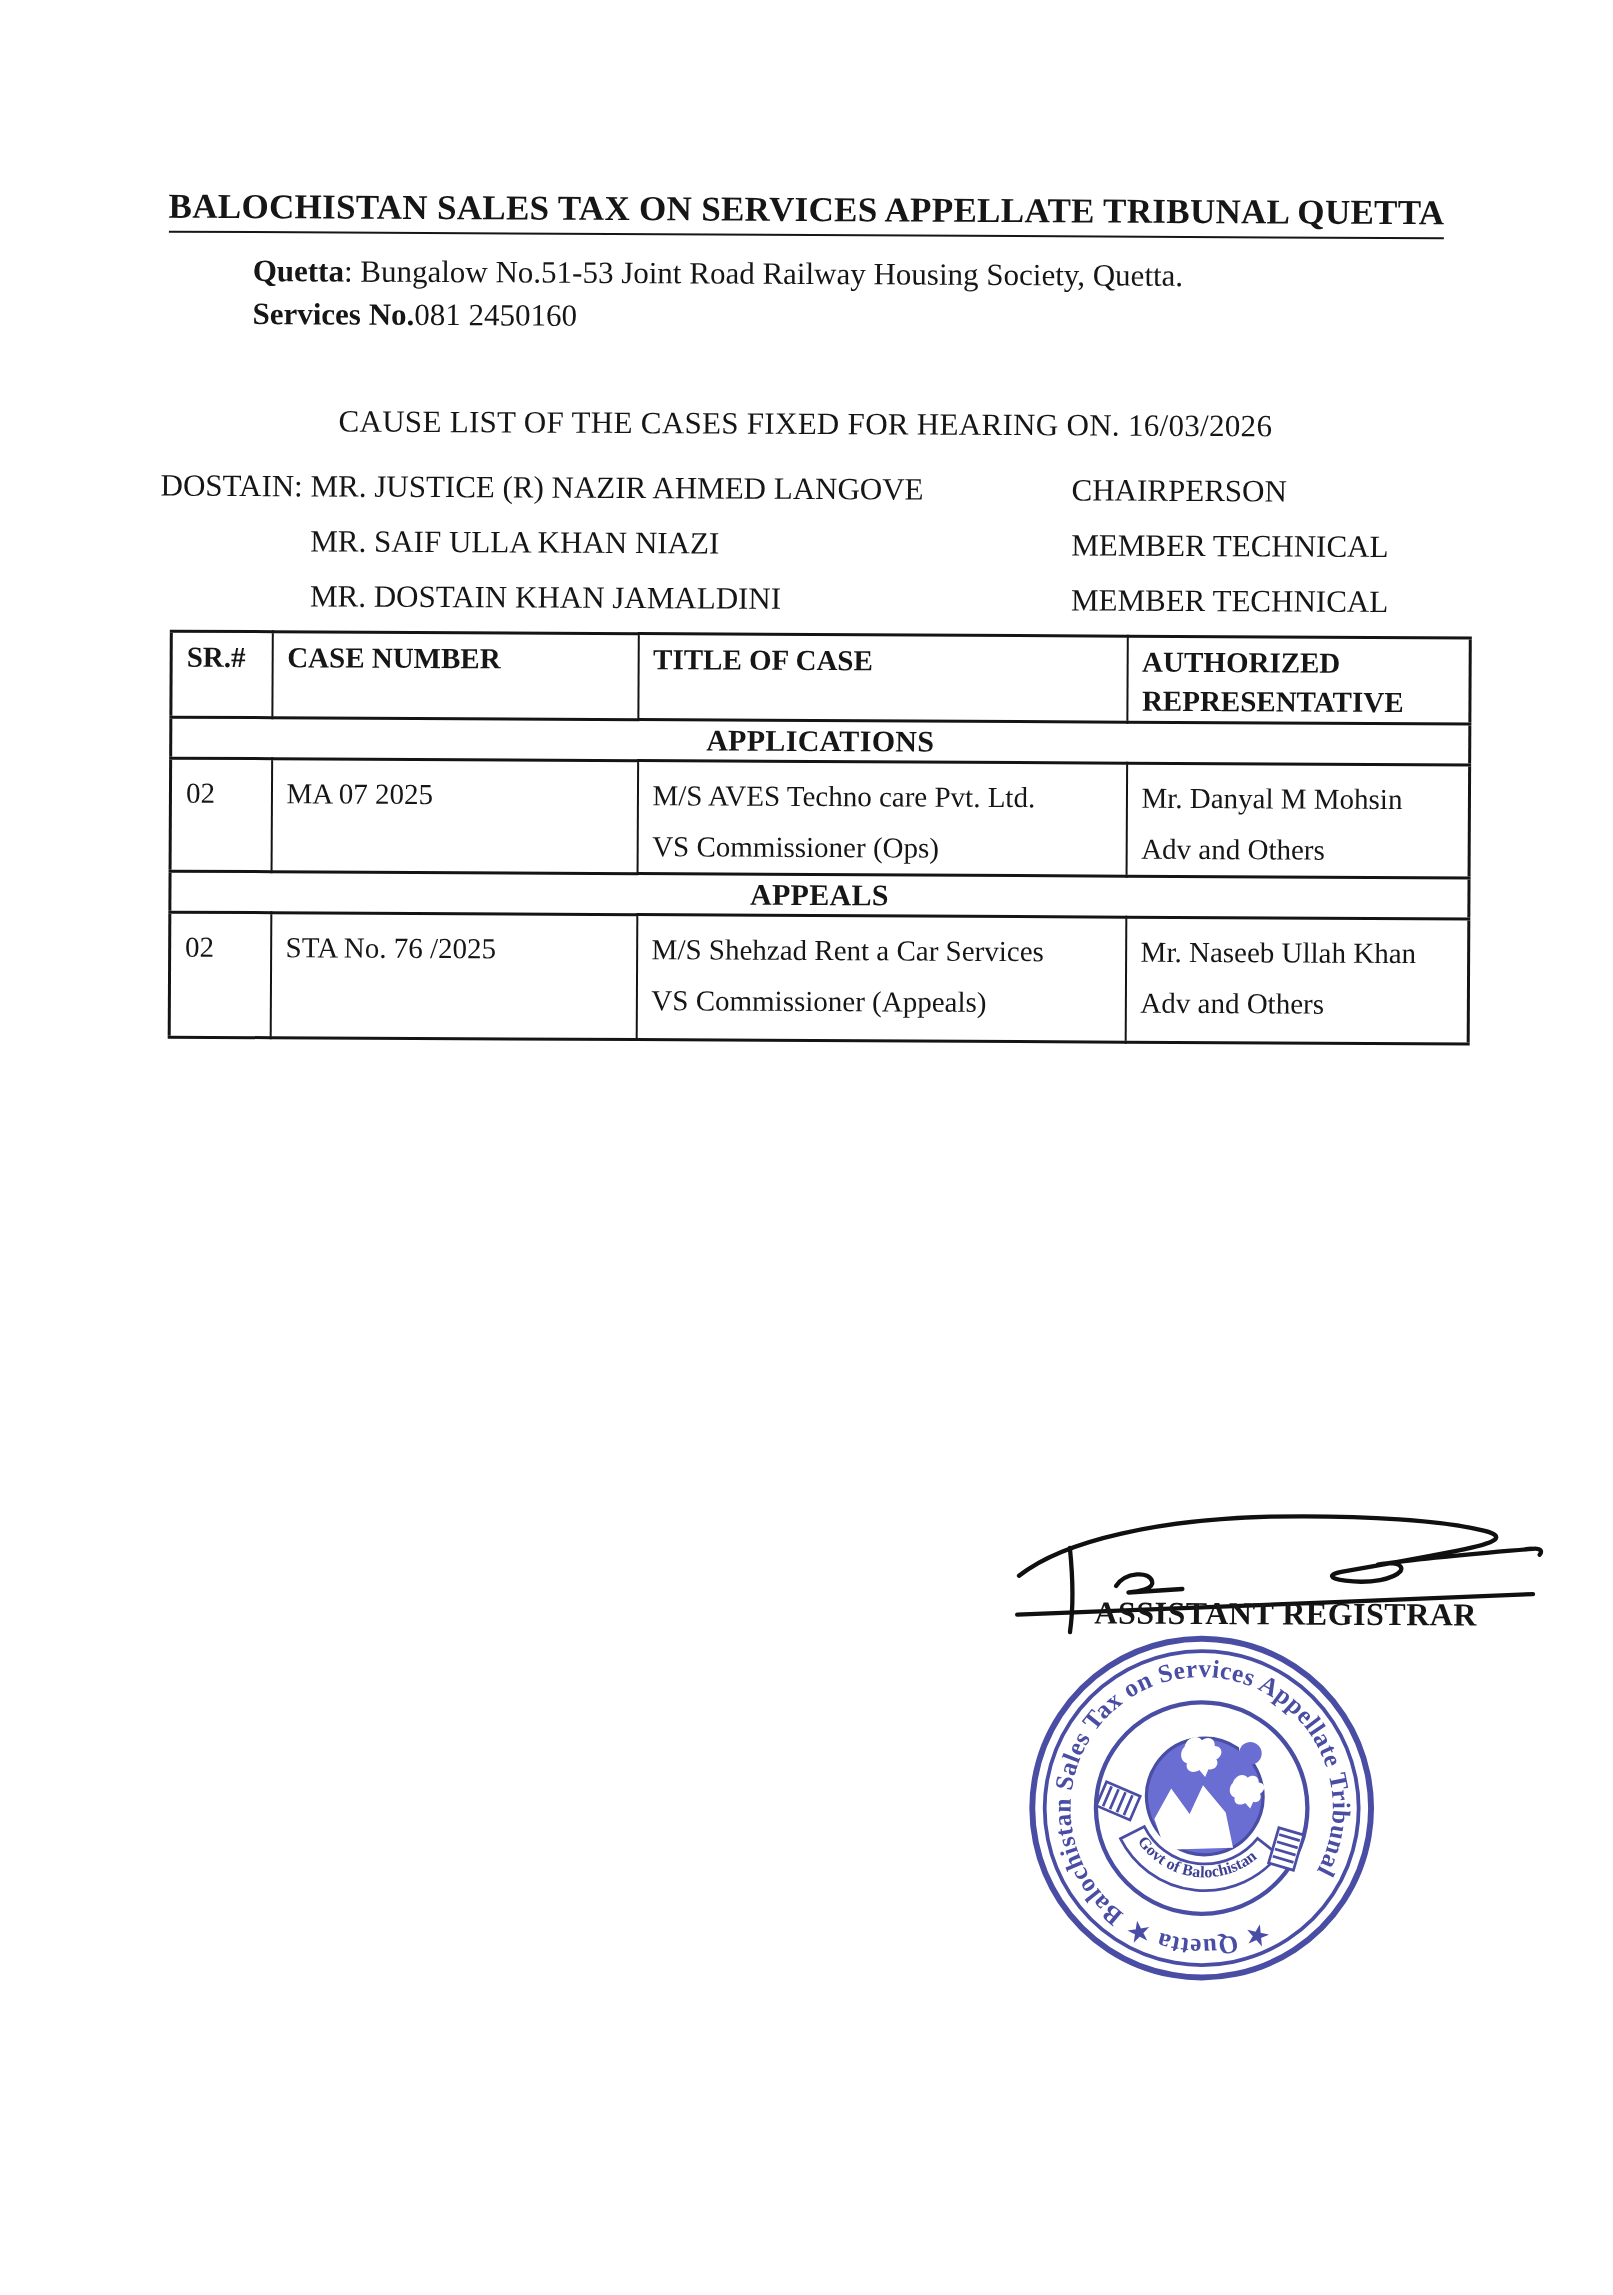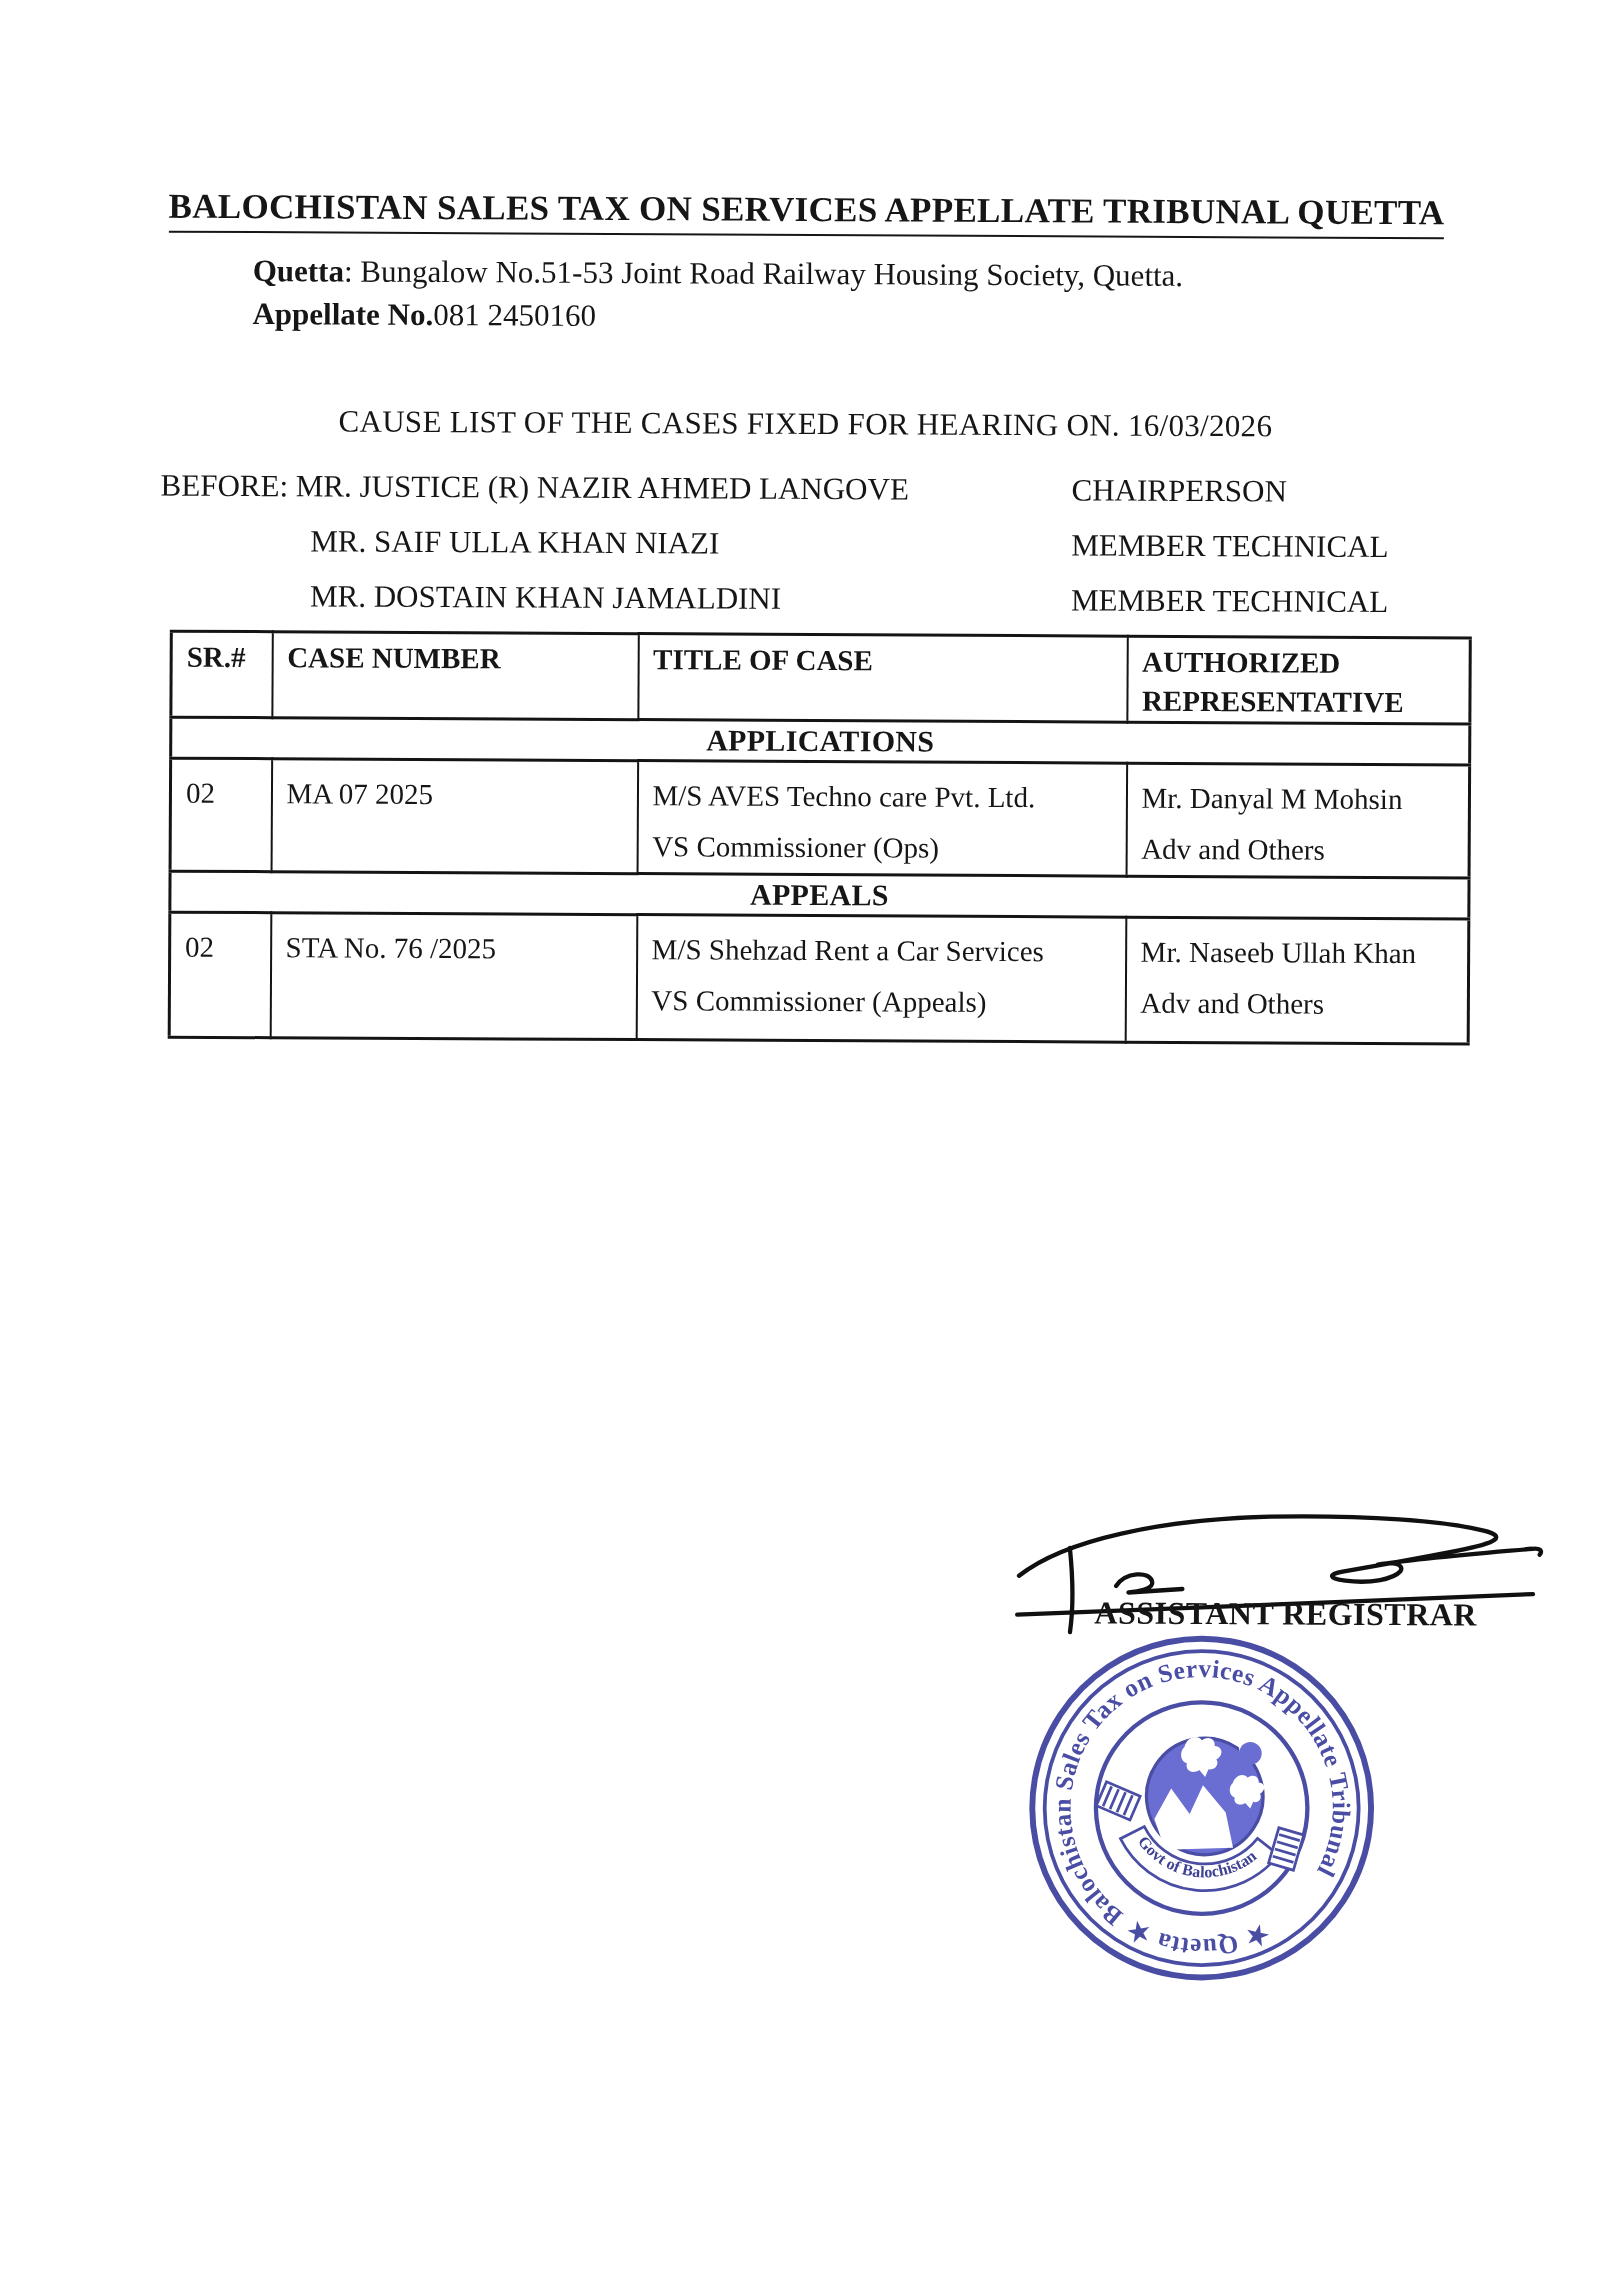--- a/index.html
+++ b/index.html
@@ -76,28 +76,28 @@
 <body>
 
 <div id="sheet">
 
   <div class="doc-title">
     <span>BALOCHISTAN SALES TAX ON SERVICES APPELLATE TRIBUNAL QUETTA</span>
   </div>
 
   <div class="addr-block">
     <div><b>Quetta</b><span>: Bungalow No.51-53 Joint Road Railway Housing Society, Quetta.</span></div>
-    <div><b>Appellate No.</b><span>081 2450160</span></div>
+    <div><b>Services No.</b><span>081 2450160</span></div>
   </div>
 
   <div class="cause-heading">CAUSE LIST OF THE CASES FIXED FOR HEARING ON. 16/03/2026</div>
 
   <div class="bench">
     <div class="bench-row">
-      <div class="bench-left"><span>BEFORE:</span> <span>MR. JUSTICE (R) NAZIR AHMED LANGOVE</span></div>
+      <div class="bench-left"><span>DOSTAIN:</span> <span>MR. JUSTICE (R) NAZIR AHMED LANGOVE</span></div>
       <div class="bench-right">CHAIRPERSON</div>
     </div>
     <div class="bench-row">
       <div class="bench-left indent">MR. SAIF ULLA KHAN NIAZI</div>
       <div class="bench-right">MEMBER TECHNICAL</div>
     </div>
     <div class="bench-row">
       <div class="bench-left indent">MR. DOSTAIN KHAN JAMALDINI</div>
       <div class="bench-right">MEMBER TECHNICAL</div>
     </div>

